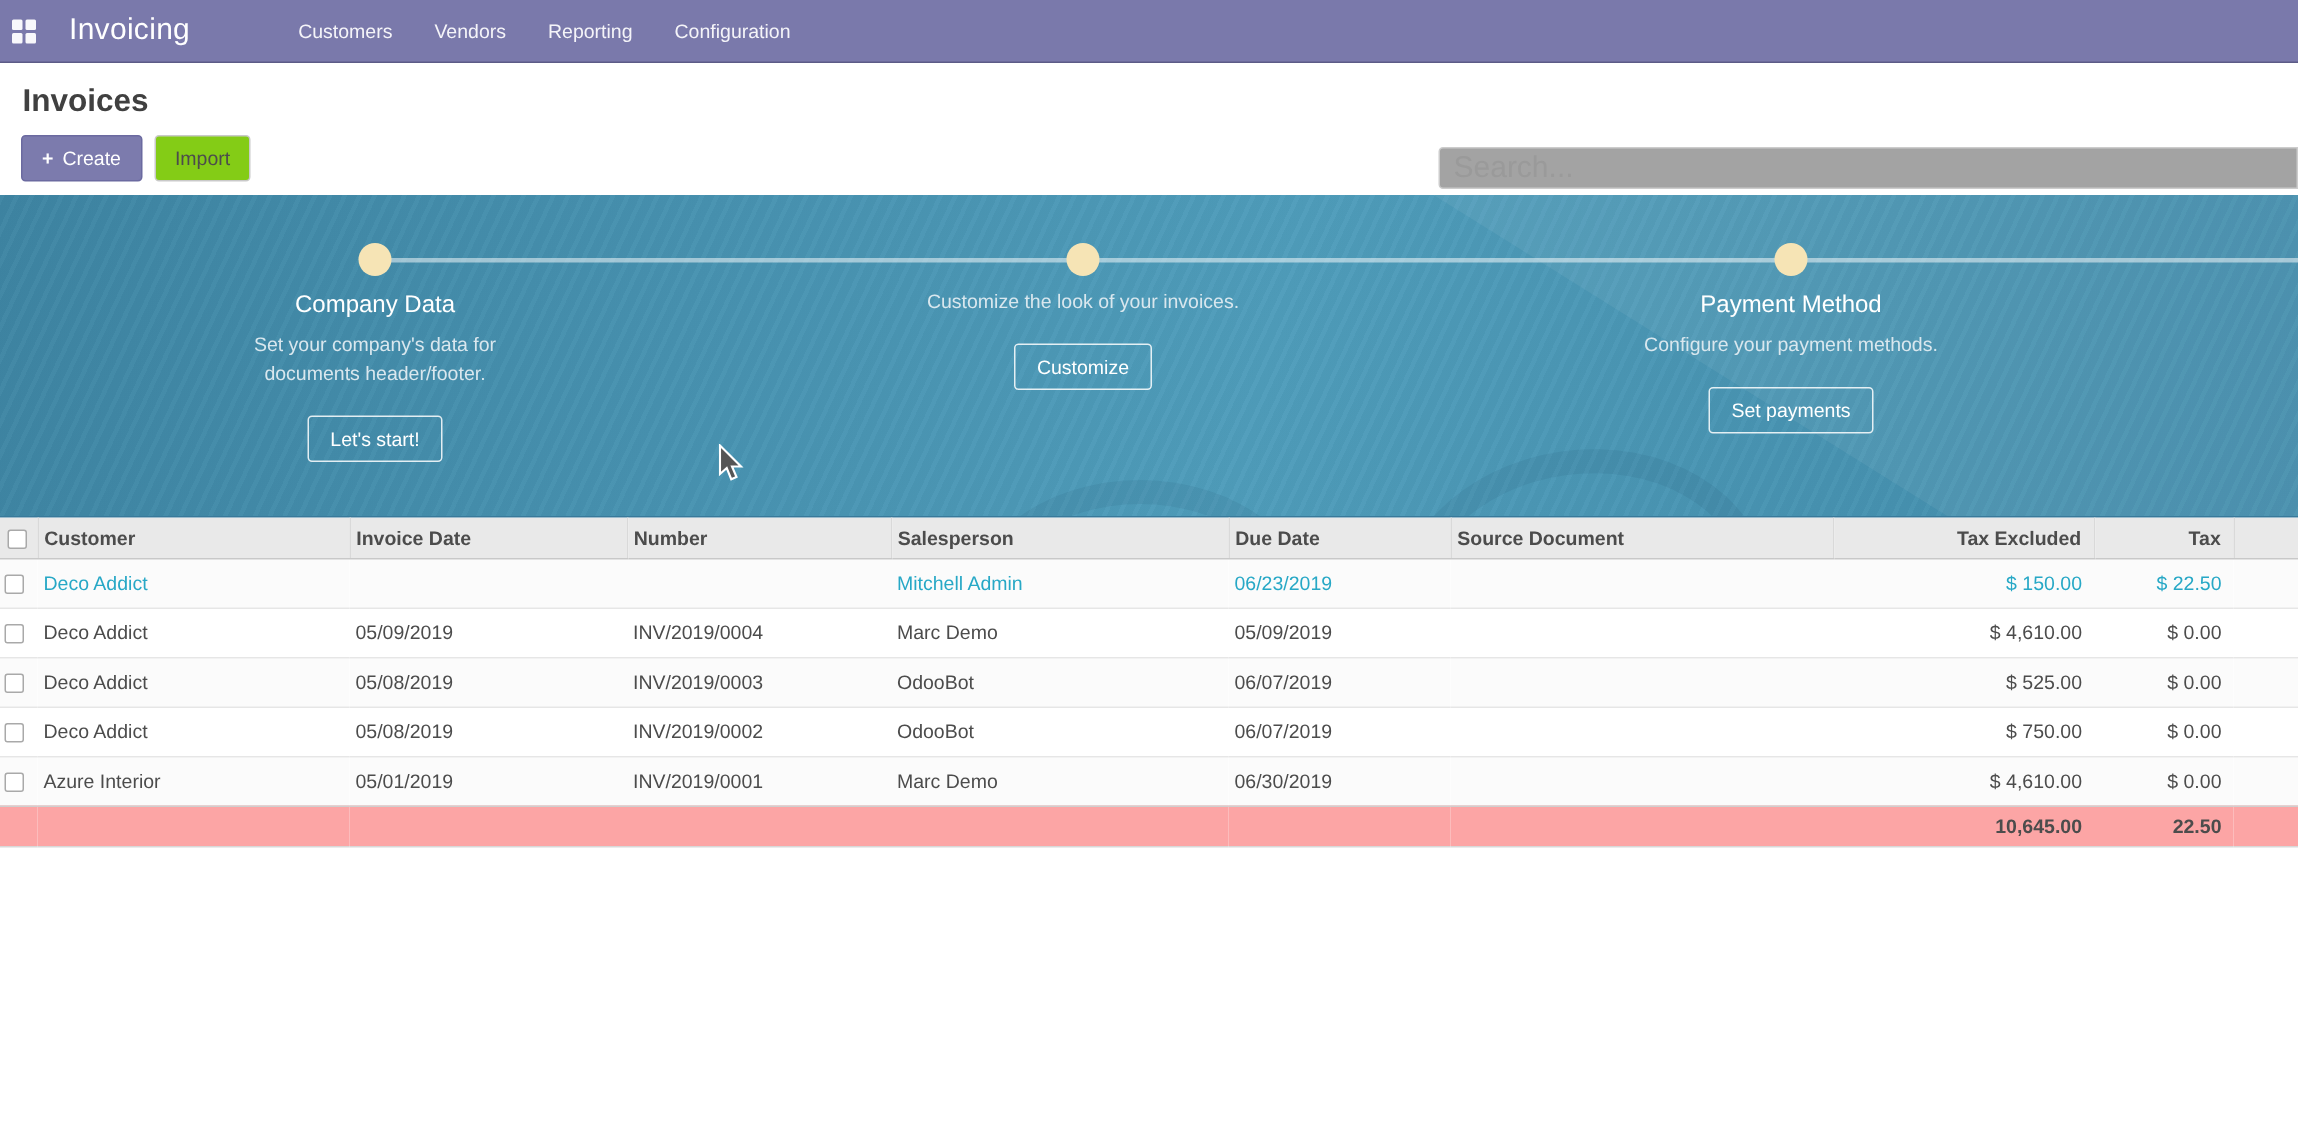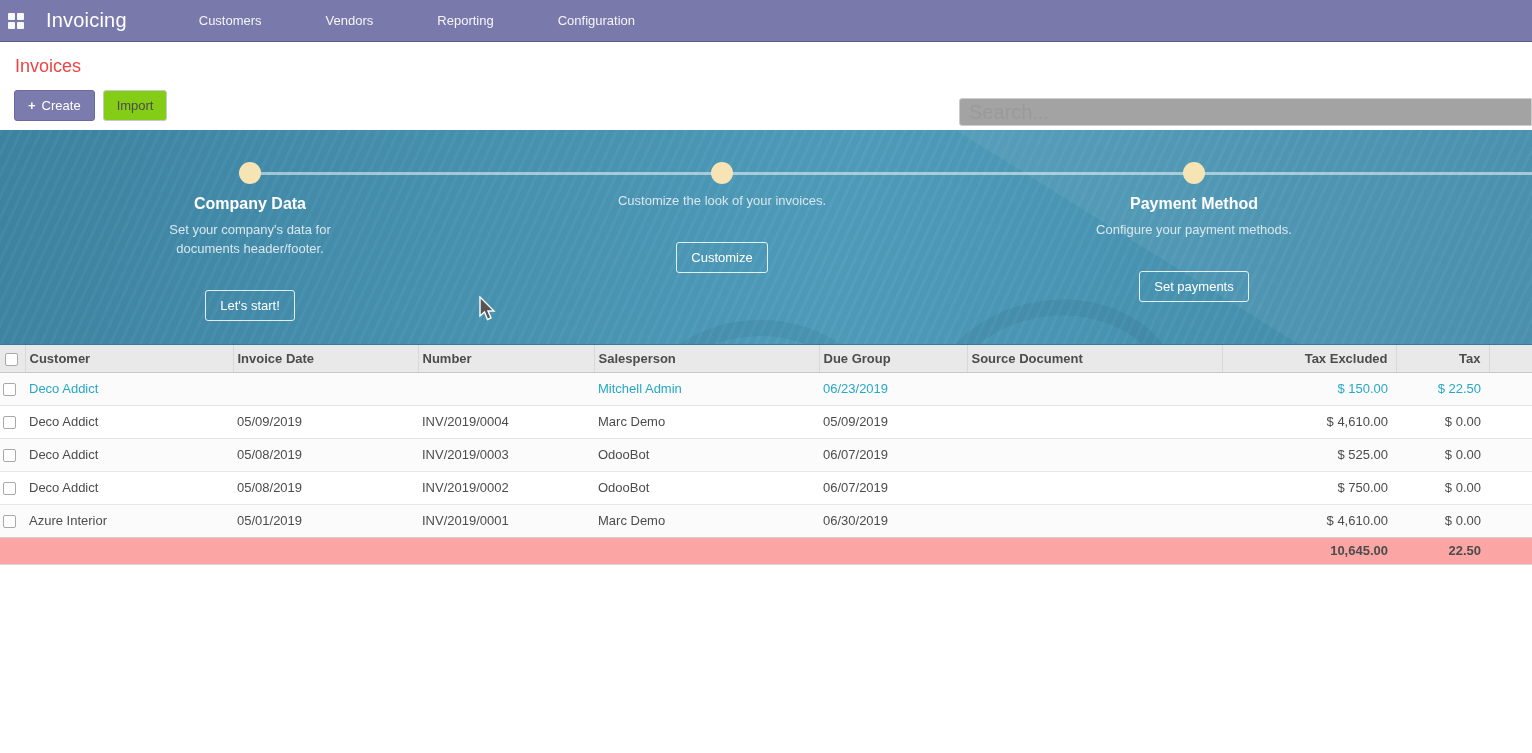--- a/index.html
+++ b/index.html
@@ -8,27 +8,27 @@
   .screen { position:relative; width:1532px; height:650px; background:#fff; }
 
   
   .nav { position:absolute; top:0; left:0; right:0; height:42px;
     background:#7a79ab; border-bottom:1px solid #5c5b87;
     display:flex; align-items:center; }
   .apps-icon { width:16px; height:16px; margin-left:8px; display:grid;
     grid-template-columns:7px 7px; grid-template-rows:7px 7px; gap:2px; cursor:pointer; }
   .apps-icon span { background:rgba(255,255,255,.95); border-radius:1px; }
   .nav-title { color:#fff; font-size:20px; margin-left:22px; letter-spacing:.2px; }
-  .nav-menu { display:flex; margin-left:58px; height:100%; align-items:flex-start;gap:36px; }
+  .nav-menu { display:flex; margin-left:58px; height:100%; align-items:flex-start; }
   .nav-item { color:rgba(255,255,255,.92); font-size:13px; padding:0 14px;
     height:100%; display:flex; align-items:center; cursor:pointer; }
 
   
   .cp { position:absolute; top:42px; left:0; right:0; height:88px; background:#fff; }
-  .breadcrumb { position:absolute; left:15px; top:14px; font-size:18px; color:#ef4444; }
+  .breadcrumb { position:absolute; left:15px; top:14px; font-size:21px; color:#404040;font-weight:bold; }
   .btn-row { position:absolute; left:14px; top:48px; display:flex; }
   .btn { height:31px; font-size:13px; border-radius:3px; padding:0 13px;
     display:inline-flex; align-items:center; cursor:pointer; background:#84cc16;
     border:1px solid #c9c9c9; color:#4c4c4c; }
   .btn-primary { background:#7c7bad; border-color:#6b6aa0; color:#fff; margin-right:8px; }
   .plus-glyph { font-weight:bold; margin-right:6px; font-size:13px; }
 
   .search-box { position:absolute; top:56px; right:0; width:573px; height:28px;
     border:1px solid #ccc; border-radius:3px 0 0 3px; background:#a3a3a3;
     font-size:20px; padding:0 9px; color:#4c4c4c; outline:none;
@@ -52,24 +52,24 @@
     background:rgba(255,255,255,.06); transform:rotate(32deg); }
   .banner .lens1,.banner .lens2 { position:absolute; border:16px solid rgba(10,45,70,.07);
     border-radius:50%; }
   .banner .lens1 { width:240px; height:190px; left:640px; top:190px; }
   .banner .lens2 { width:250px; height:200px; left:930px; top:170px; transform:rotate(-8deg); }
   .progress-line { position:absolute; top:42px; left:250px; right:0; height:3px;
     background:rgba(255,255,255,.5); }
   .step { position:absolute; top:32px; width:300px; text-align:center; }
   .step .dot { width:22px; height:22px; border-radius:50%; background:#f6e4b5;
     margin:0 auto; position:relative; z-index:2; }
-  .step .title { margin-top:11px; font-size:16px; font-weight:bold; color:#fff; }
+  .step .title { margin-top:11px; font-size:16px; font-weight:normal; color:#fff; }
   .step .desc { margin:7px auto 0; width:222px; font-size:13px; line-height:19px;
     color:#d9e7ee; }
-  .step .sbtn { margin-top:32px; display:inline-block; padding:7px 14px; font-size:13px;
+  .step .sbtn { margin-top:19px; display:inline-block; padding:7px 14px; font-size:13px;
     color:#fff; background:transparent; border:1px solid rgba(255,255,255,.85);
     border-radius:3px; cursor:pointer; font-family:"Liberation Sans", sans-serif; }
   .step1 { left:100px; } .step2 { left:572px; } .step3 { left:1044px; }
 
   
   .list { position:absolute; top:345px; left:0; right:0; }
   table { border-collapse:collapse; table-layout:fixed; width:1532px; font-size:13px; }
   thead th { background:#e9e9e9; height:27px; font-weight:bold; color:#4c4c4c;
     text-align:left; padding:0 8px 0 4px; border-bottom:1px solid #c8c8c8;
     border-left:1px solid #d9d9d9; white-space:nowrap; overflow:hidden; cursor:pointer; }
@@ -190,21 +190,21 @@
           <col style="width:93px">
         <col style="width:43px">
       </colgroup>
       <thead>
         <tr>
           <th class="cbcell"><span class="cb"></span></th>
           <th>Customer</th>
           <th>Invoice Date</th>
           <th>Number</th>
           <th>Salesperson</th>
-          <th>Due Group</th>
+          <th>Due Date</th>
           <th>Source Document</th>
           <th class="num">Tax Excluded</th>
           <th class="num">Tax</th>
           <th></th>
         </tr>
       </thead>
       <tbody>
         <tr class="draft">
           <td class="cbcell"><span class="cb"></span></td>
           <td class="cust">Deco Addict</td>

